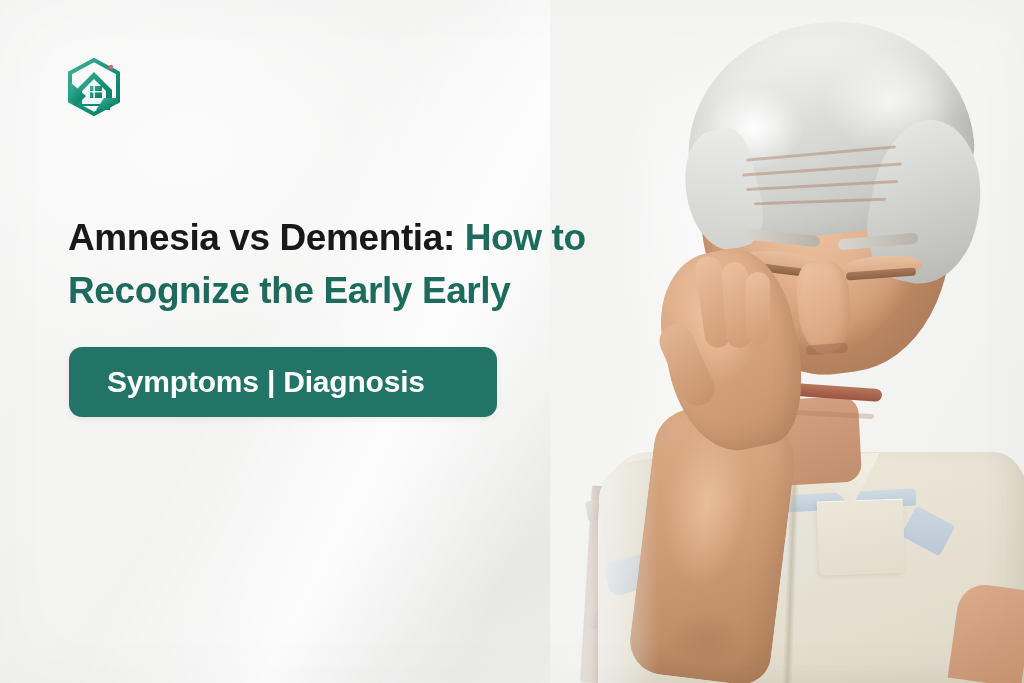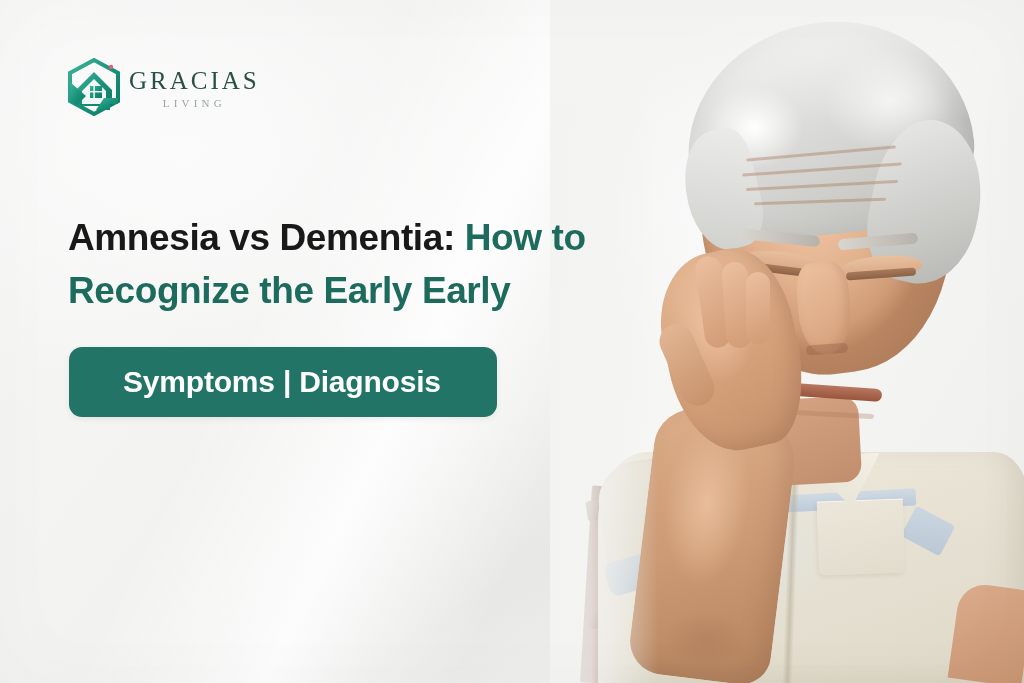--- a/index.html
+++ b/index.html
@@ -55,21 +55,21 @@
     position:absolute;left:69px;top:347px;
     width:428px;height:70px;
     background:#22756690;
     background:#227566;
     border-radius:13px;
     display:flex;align-items:center;
     box-shadow:0 2px 6px rgba(0,0,0,.07);
   }
   .badge-label{
     color:#fdfdfd;font-size:30px;font-weight:700;letter-spacing:-0.2px;
-    padding-left:54px;white-space:nowrap;
+    padding-left:38px;white-space:nowrap;
   }
 
   
   .photo{
     position:absolute;right:0;top:0;width:474px;height:683px;
     overflow:hidden;
   }
   .photo-bg{
     position:absolute;inset:0;
     background:
@@ -351,24 +351,20 @@
         <path d="M10,32 L28,14 L46,32 L46,48 L10,48 Z" fill="url(#hexg)"></path>
         <path d="M16,33 L28,21 L40,33 L40,46 L16,46 Z" fill="#ffffff" opacity="0.94"></path>
         <rect x="24" y="28" width="12" height="12" fill="url(#hexg)"></rect>
         <rect x="27.4" y="28" width="1.4" height="12" fill="#ffffff"></rect>
         <rect x="24" y="33" width="12" height="1.4" fill="#ffffff"></rect>
         <path d="M4,24 L20,38 L10,48 L4,42 Z" fill="url(#hexg)"></path>
         <path d="M38,40 L52,40 L52,46 L44,46 L44,52 L30,52 Z" fill="url(#hexg)"></path>
         <circle cx="45" cy="9" r="2.2" fill="#e0607a"></circle>
       </svg>
     </span>
-    <span class="logo-text">
-      <span class="logo-name">GRACIAS</span>
-      <span class="logo-sub">LIVING</span>
-    </span>
   </div>
 
   <h1 class="headline">
     <span class="hl-dark">Amnesia vs Dementia: </span><span class="hl-green">How to Recognize the Early Early</span>
   </h1>
 
   <div class="badge">
     <span class="badge-label">Symptoms | Diagnosis</span>
   </div>
 

